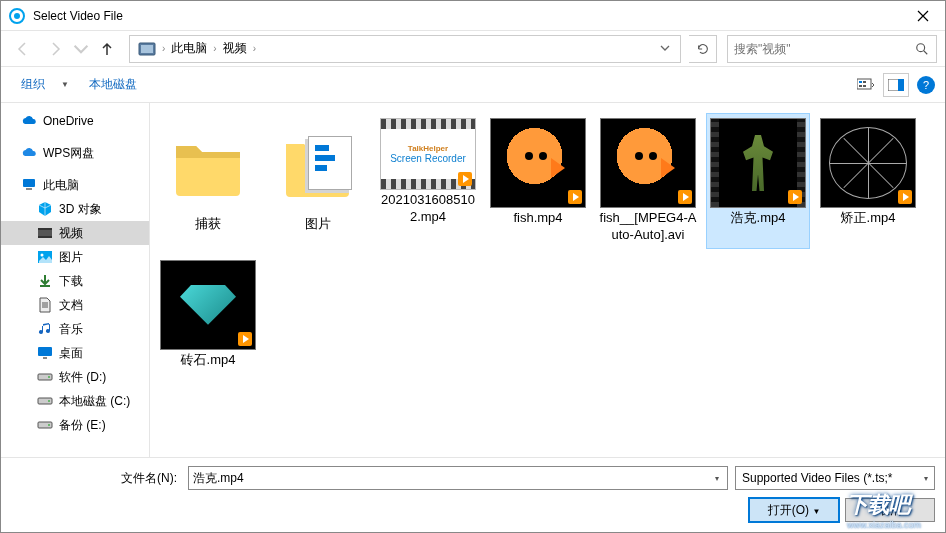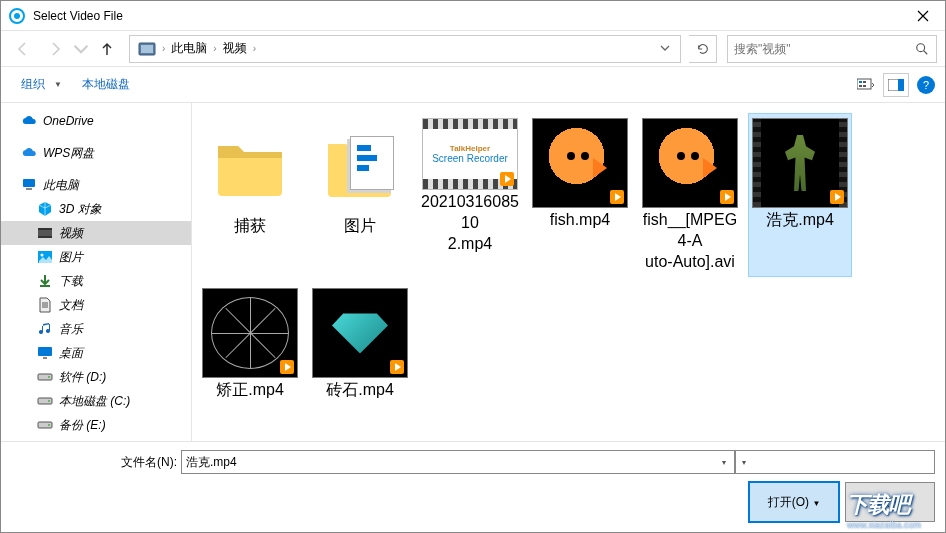--- a/index.html
+++ b/index.html
@@ -19,41 +19,41 @@
 .addrbar .crumb { display: flex; align-items: center; gap: 2px; padding: 2px 4px; }
 .addrbar .sep { color: #888; font-size: 10px; padding: 0 2px; }
 .addrbar .spacer { flex: 1; }
 .addrbar .addr-chevron { color: #666; padding: 0 6px; }
 .refresh { width: 28px; height: 28px; border: 1px solid #ccc; border-left: none; display: flex; align-items: center; justify-content: center; color: #555; }
 .searchbox { width: 210px; height: 28px; border: 1px solid #ccc; margin-left: 6px; display: flex; align-items: center; }
 .searchbox input { flex: 1; border: none; outline: none; padding: 0 6px; color: #888; font-size: 12px; background: transparent; }
 .searchbox .sicon { width: 28px; display: flex; align-items: center; justify-content: center; color: #555; }
 
 .toolbar { height: 36px; display: flex; align-items: center; padding: 0 10px; border-bottom: 1px solid #e5e5e5; }
-.toolbar .tbtn { color: #1169c0; padding: 4px 10px; display: flex; align-items: center; gap: 9px; }
+.toolbar .tbtn { color: #1169c0; padding: 4px 10px; display: flex; align-items: center; gap: 16px; }
 .toolbar .tbtn .dd { font-size: 8px; color: #555; }
 .toolbar .spacer { flex: 1; }
 .toolbar .ibtn { width: 26px; height: 24px; border: 1px solid transparent; display: flex; align-items: center; justify-content: center; margin-left: 4px; }
 .toolbar .ibtn.boxed { border-color: #ccc; }
 .toolbar .help { width: 18px; height: 18px; border-radius: 50%; background: #0078d7; color: #fff; display: flex; align-items: center; justify-content: center; font-size: 11px; margin-left: 8px; }
 
 .main { display: flex; height: 372px; }
-.sidebar { width: 191px; border-right: 1px solid #e5e5e5; overflow-y: auto; padding: 6px 0; font-style: italic; }
+.sidebar { width: 149px; border-right: 1px solid #e5e5e5; overflow-y: auto; padding: 6px 0; }
 .sbitem { display: flex; align-items: center; height: 24px; padding-left: 20px; gap: 6px; }
 .sbitem.indent { padding-left: 36px; }
 .sbitem.selected { background: #d8d8d8; }
 .sbitem .si { width: 16px; height: 16px; display: flex; align-items: center; justify-content: center; }
 .sbitem .lbl { font-size: 12px; white-space: nowrap; }
 
 .content { flex: 1; padding: 10px 6px; overflow-y: auto; }
 .grid { display: flex; flex-wrap: wrap; gap: 6px 6px; align-content: flex-start; }
 .item { width: 104px; display: flex; flex-direction: column; align-items: center; padding: 4px 2px; border: 1px solid transparent; text-align: center; }
 .item.selected { background: #cce8ff; border-color: #99d1ff; }
 .item .thumb { width: 96px; height: 96px; display: flex; align-items: center; justify-content: center; position: relative; }
-.item .ilabel { font-size: 16px; margin-top: 2px; line-height: 1.3; word-break: break-all; max-width: 100px; }
+.item .ilabel { font-size: 13px; margin-top: 2px; line-height: 1.3; word-break: break-all; max-width: 100px; }
 .item .playbadge { position: absolute; bottom: 3px; right: 3px; width: 14px; height: 14px; background: #ff9500; border-radius: 2px; display: flex; align-items: center; justify-content: center; }
 .item .playbadge::after { content: ""; border-left: 6px solid #fff; border-top: 4px solid transparent; border-bottom: 4px solid transparent; margin-left: 1px; }
 
 
 .thumb.folder svg { width: 76px; height: 76px; }
 .thumb.video-black { background: #000; border: 1px solid #777; width: 96px; height: 90px; position: relative; }
 .thumb.video-white { background: #fff; border: 1px solid #bbb; width: 96px; height: 72px; position: relative; display: flex; flex-direction: column; align-items: center; justify-content: center; }
 .sprocket-top, .sprocket-bottom { position: absolute; left: 0; right: 0; height: 10px; background: repeating-linear-gradient(90deg, #444 0 5px, #ddd 5px 10px); }
 .sprocket-top { top: 0; } .sprocket-bottom { bottom: 0; }
 .sprocket-side-l, .sprocket-side-r { position: absolute; top: 0; bottom: 0; width: 8px; background: repeating-linear-gradient(0deg, #333 0 5px, #111 5px 10px); }
@@ -77,29 +77,29 @@
 .vb-wheel .diag1, .vb-wheel .diag2 { position: absolute; inset: 0; }
 .vb-wheel .diag1::before { content: ""; position: absolute; left: 50%; top: 0; bottom: 0; width: 1px; background: #aaa; transform: rotate(45deg); }
 .vb-wheel .diag2::before { content: ""; position: absolute; left: 50%; top: 0; bottom: 0; width: 1px; background: #aaa; transform: rotate(-45deg); }
 
 .folder-pics { position: relative; width: 72px; height: 68px; }
 .fp-back { position: absolute; inset: 0; }
 .fp-sheet { position: absolute; right: 2px; top: 4px; width: 44px; height: 54px; background: #fff; border: 1px solid #aaa; box-shadow: -3px 3px 0 #d4d4d4; }
 .fp-bar { position: absolute; left: 6px; height: 6px; background: #0078d7; }
 
 .bottom { position: absolute; left: 0; right: 0; bottom: 0; border-top: 1px solid #e5e5e5; padding: 8px 10px 10px; background: #fff; }
-.filerow { display: flex; align-items: center; gap: 0; margin-bottom: 8px; }
+.filerow { display: flex; align-items: center; gap: 7px; margin-bottom: 8px; }
 .filerow .flabel { width: 170px; text-align: right; padding-right: 4px; }
 .filerow .fname { flex: 1; height: 24px; border: 1px solid #888; padding: 0 4px; display: flex; align-items: center; }
 .filerow .fname input { flex: 1; border: none; outline: none; font-size: 12px; }
 .filerow .fname .dd { padding: 0 4px; color: #555; font-size: 8px; }
 .filerow .filter { width: 200px; height: 24px; border: 1px solid #888; display: flex; align-items: center; padding: 0 6px; justify-content: space-between; white-space: nowrap; overflow: hidden; }
 .filerow .filter .dd { font-size: 8px; color: #555; }
 .btnrow { display: flex; justify-content: flex-end; gap: 6px; }
-.btnrow button { width: 90px; height: 40px; border: 1px solid #888; background: #e1e1e1; font-size: 12px; }
+.btnrow button { width: 90px; height: 24px; border: 1px solid #888; background: #e1e1e1; font-size: 12px; }
 .btnrow button.primary { border: 1px solid #0078d7; background: #cce4f7; outline: 1px solid #0078d7; }
 
 .watermark { position: absolute; right: 2px; bottom: 0; width: 130px; height: 54px; display: flex; align-items: center; justify-content: center; pointer-events: none; }
 .watermark .wm-txt { font-size: 22px; font-weight: bold; color: #fff; text-shadow: 0 0 4px #1a5aa0, 1px 1px 2px #0a3a70; font-style: italic; letter-spacing: -1px; }
 .watermark .wm-sub { position: absolute; bottom: 2px; right: 22px; font-size: 9px; color: #d0e4f8; text-shadow: 0 0 2px #1a5aa0; }
 </style>
 </head>
 <body>
 
 <div class="titlebar">
@@ -403,20 +403,21 @@
 </div>
 
 <div class="bottom">
   <div class="filerow">
     <div class="flabel">文件名(N):</div>
     <div class="fname">
       <input value="浩克.mp4" style="">
       <span class="dd">▾</span>
     </div>
     <div class="filter">
+      <span>Supported Video Files (*.ts;*</span>
       <span class="dd">▾</span>
     </div>
   </div>
   <div class="btnrow">
     <button class="primary"><span>打开(O)</span> <span style="font-size:8px">▼</span></button>
     <button>取消</button>
   </div>
 </div>
 
 <div class="watermark">

